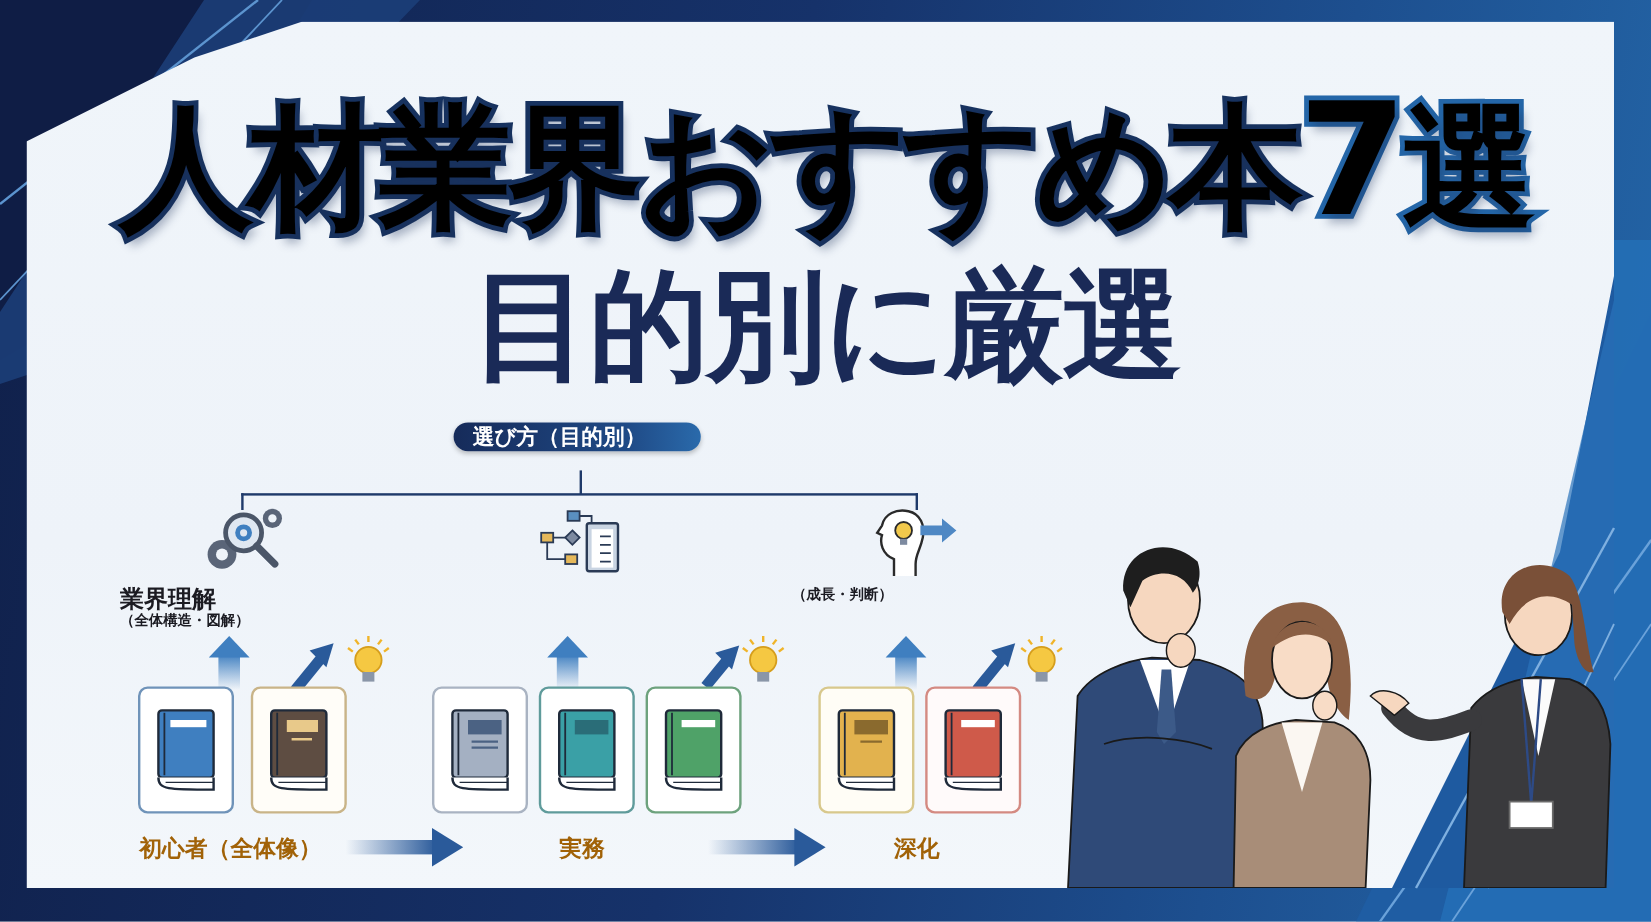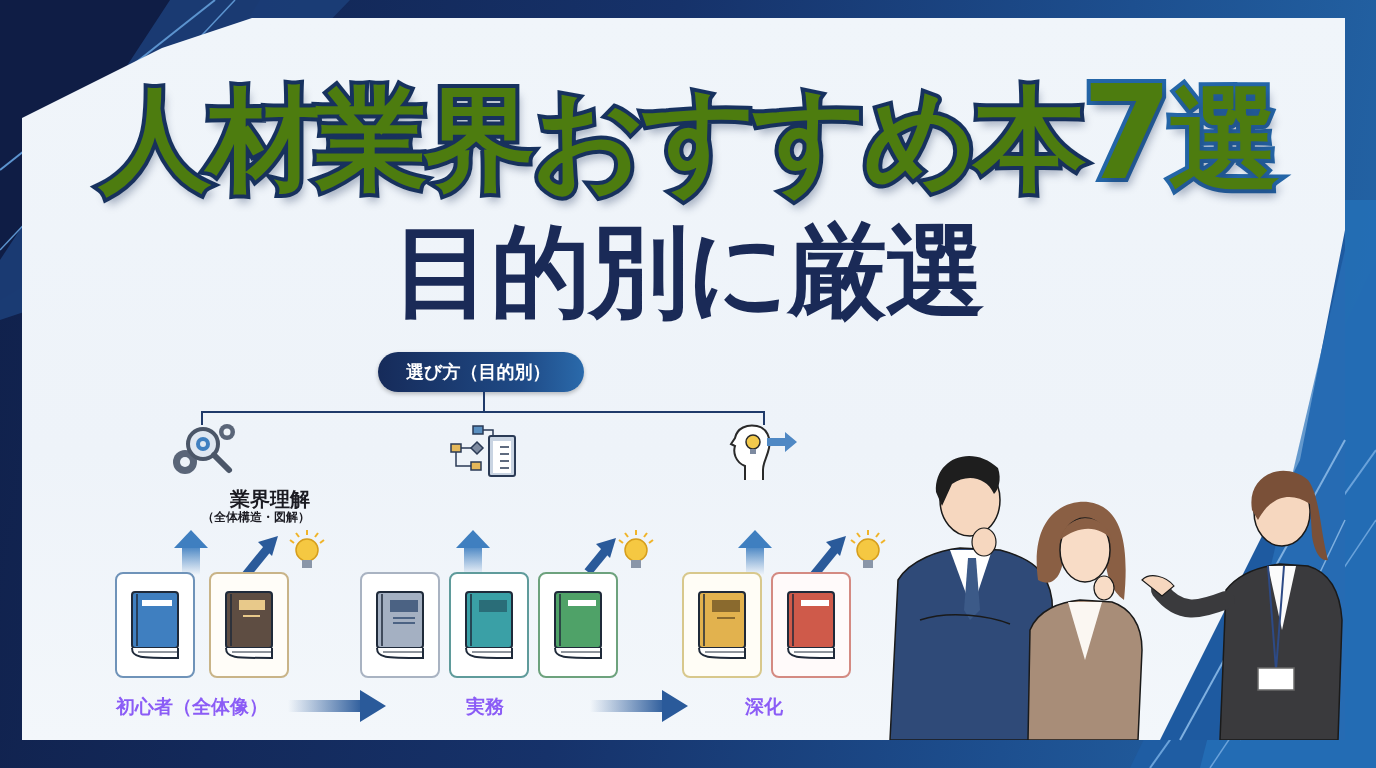--- a/index.html
+++ b/index.html
@@ -16,59 +16,59 @@
     background: linear-gradient(180deg, #f0f5fa 0%, #eef3f9 60%, #f3f7fb 100%);
     clip-path: polygon(230px 0, 100% 0, 100% 100%, 0 100%, 0 100px, 140px 30px);
   }
   .title-wrap {
     position: absolute; left: 0; top: 68px; width: 1376px; text-align: center;
   }
   .title {
     display: inline-block;
     font-family: "DejaVu Sans", sans-serif;
     font-weight: 900; font-size: 112px; line-height: 1; letter-spacing: -4px;
-    color: #4d7c0f;
+    color: #000000;
     -webkit-text-stroke: 8px #17325f;
     paint-order: stroke fill;
     text-shadow: 4px 8px 8px rgba(30, 50, 90, 0.35);
   }
   .title .em {
     -webkit-text-stroke: 8px #2466a8;
     font-size: 130px;
   }
   .title .sel { -webkit-text-stroke: 8px #2466a8; }
   .subtitle {
     position: absolute; left: 0; top: 222px; width: 1376px; text-align: center;
     font-family: "DejaVu Sans", sans-serif;
     font-weight: 900; font-size: 100px; line-height: 1; letter-spacing: -2px;
     color: #1a2a57;
     padding-right: 0px;
   }
   .pill {
-    position: absolute; left: 378px; top: 352px; width: 206px; height: 40px;
+    position: absolute; left: 378px; top: 352px; width: 206px; height: 24px;
     border-radius: 20px;
     background: linear-gradient(90deg, #162b5a 0%, #1f4a86 70%, #2a6aab 100%);
     color: #fff; font-size: 18px; font-weight: bold;
-    display: flex; align-items: center; padding-left: 28px;
+    display: flex; align-items: center; padding-left: 16px;
     box-shadow: 0 2px 4px rgba(0,0,0,0.25);
   }
   .tree-line { position: absolute; background: #1f3a6a; }
   .cat {
-    position: absolute; text-align: right; color: #1b1b22;
+    position: absolute; text-align: left; color: #1b1b22;
   }
   .cat .icon { display: block; margin: 0 auto 6px; }
   .cat .label { font-size: 20px; font-weight: bold; line-height: 1.1; }
   .cat .sub { font-size: 12px; font-weight: bold; line-height: 1.3; }
   .book-card {
     position: absolute; width: 80px; height: 106px;
     background: #ffffff; border-radius: 8px; border: 2px solid #6f93b9;
     display: flex; align-items: center; justify-content: center;
   }
   .stage {
-    position: absolute; font-size: 19px; font-weight: bold; color: #8b5cf6;
+    position: absolute; font-size: 19px; font-weight: bold; color: #a16207;
   }
   .people { position: absolute; }
 </style>
 </head>
 <body>
 
 <svg class="bg-stripes" width="1376" height="768" viewBox="0 0 1376 768">
   <polygon points="0,0 260,0 120,230 0,300" fill="#0f1d45"></polygon>
   <polygon points="170,0 350,0 60,300 0,320 0,260" fill="#1c3f7a" opacity="0.85"></polygon>
   <polygon points="200,120 300,60 90,420 40,420" fill="#2a6bb0" opacity="0.7"></polygon>
@@ -143,20 +143,21 @@
   </svg>
 </div>
 
 <div class="cat" style="left:660px;top:422px;width:210px;">
   <svg class="icon" width="76" height="60" viewBox="0 0 76 60">
     <path d="M18 58 V44 C8 40 6 30 8 24 L4 22 L8 16 C10 6 20 2 30 4 C40 6 44 16 42 26 C40 36 36 40 36 48 V58" fill="#fff" stroke="#2a2a2a" stroke-width="2"></path>
     <circle cx="26" cy="20" r="7" fill="#f2c94c" stroke="#2a2a2a" stroke-width="1.5"></circle>
     <rect x="23" y="27" width="6" height="5" fill="#7d8aa0"></rect>
     <polygon points="40,16 58,16 58,10 70,20 58,30 58,24 40,24" fill="#4f88c4"></polygon>
   </svg>
+  <div class="sub">（成長・判断）</div>
 </div>
 
 <svg style="position:absolute;left:0;top:0" width="1376" height="768">
   <defs>
     <linearGradient id="ag" x1="0" y1="1" x2="0" y2="0">
       <stop offset="0" stop-color="#4f88c4" stop-opacity="0"></stop>
       <stop offset="1" stop-color="#3f7fc0"></stop>
     </linearGradient>
   </defs>
 

